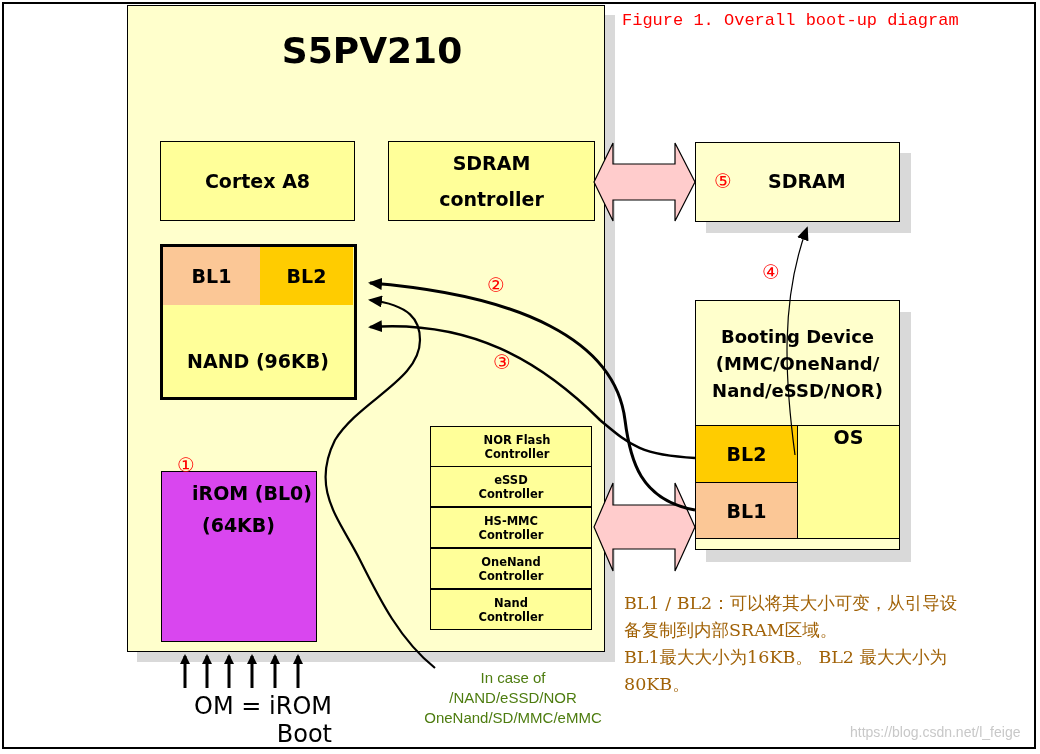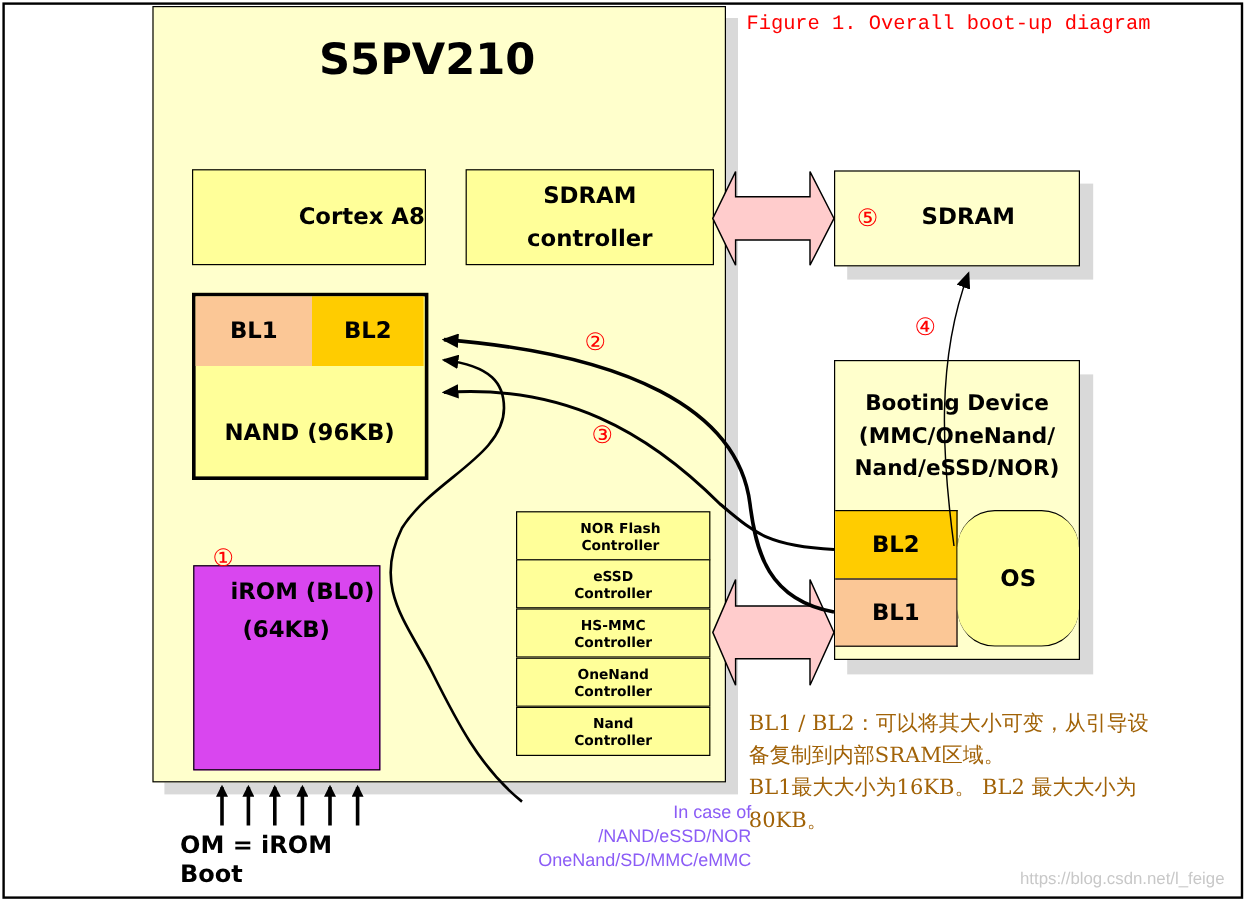--- a/index.html
+++ b/index.html
@@ -16,36 +16,36 @@
   .sram { left:160px; top:244px; width:197px; height:156px; border:3.5px solid #000; background:#ffff99; }
   .sram-bl1 { left:0; top:0; width:97px; height:58px; background:#fbc796; display:flex; align-items:center; justify-content:center; font-weight:bold; font-size:19px; }
   .sram-bl2 { left:97px; top:0; width:93px; height:58px; background:#ffcc00; display:flex; align-items:center; justify-content:center; font-weight:bold; font-size:19px; }
   .sram-label { left:0; top:102px; width:190px; text-align:center; font-weight:bold; font-size:19px; line-height:24px; }
   .ctrl { left:430px; width:162px; height:41px; background:#ffff99; border:1.5px solid #000; font-weight:bold;
           font-size:11.5px; line-height:14px; text-align:center; display:flex; align-items:center; justify-content:center; }
   .cn-note { left:624px; top:590px; width:400px; font-family:"DejaVu Serif", serif; font-size:17.5px; line-height:27px; color:#a16207; }
   .fig-title { left:622px; top:11px; font-family:"Liberation Mono", monospace; font-size:17px; color:#ff0000; }
   .circ { font-size:20px; color:#ff0000; font-family:"DejaVu Sans", sans-serif; }
   .watermark { left:850px; top:724px; font-family:"Liberation Sans", sans-serif; font-size:14px; color:#c8c8c8; }
-  .incase { left:400px; top:668px; width:226px; text-align:right; font-family:"Liberation Sans", sans-serif; font-size:15px; line-height:20px; color:#8b5cf6; }
-  .om { left:150px; top:692px; width:182px; text-align:left; font-weight:bold; font-size:20px; }
+  .incase { left:400px; top:668px; width:226px; text-align:center; font-family:"Liberation Sans", sans-serif; font-size:15px; line-height:20px; color:#4d7c0f; }
+  .om { left:150px; top:692px; width:182px; text-align:right; font-weight:normal; font-size:24px; }
   svg.overlay { position:absolute; left:0; top:0; }
 </style>
 </head>
 <body>
 
 <div class="frame"></div>
 
 <div class="abs fig-title">Figure 1. Overall boot-up diagram</div>
 
 <div class="shadow" style="left:137px; top:15px; width:478px; height:647px;"></div>
 <div class="abs chip"></div>
-<div class="abs chip-title" style="left:111px; width:490px;">S5PV210</div>
+<div class="abs chip-title" style="left:127px; width:490px;">S5PV210</div>
 
-<div class="abs blk" style="left:160px; top:141px; width:195px; height:80px;justify-content:flex-end;">
+<div class="abs blk" style="left:160px; top:141px; width:195px; height:80px;">
   <span>Cortex A8</span>
 </div>
 
 <div class="abs blk" style="left:388px; top:141px; width:207px; height:80px; flex-direction:column;">
   <span>SDRAM</span>
   <span>controller</span>
 </div>
 
 <div class="abs sram">
   <div class="abs sram-bl1">
@@ -108,21 +108,21 @@
     <div>Booting Device</div>
     <div>(MMC/OneNand/</div>
     <div>Nand/eSSD/NOR)</div>
   </div>
   <div class="abs" style="left:0; top:124px; width:102px; height:57px; background:#ffcc00; border-top:1.5px solid #000; border-right:1.5px solid #000; display:flex; align-items:center; justify-content:center; font-weight:bold; font-size:19px;">
       <span>BL2</span>
     </div>
   <div class="abs" style="left:0; top:181px; width:102px; height:57px; background:#fbc796; border-top:1.5px solid #000; border-right:1.5px solid #000; border-bottom:1.5px solid #000; display:flex; align-items:center; justify-content:center; font-weight:bold; font-size:19px;">
       <span>BL1</span>
     </div>
-  <div class="abs" style="left:102px; top:124px; width:101px; height:114px; background:#ffff99; border-top:1.5px solid #000; border-bottom:1.5px solid #000; display:flex; align-items:center; justify-content:center; font-weight:bold; font-size:19px;border-radius:31px;">
+  <div class="abs" style="left:102px; top:124px; width:101px; height:114px; background:#ffff99; border-top:1.5px solid #000; border-bottom:1.5px solid #000; display:flex; align-items:flex-start; justify-content:center; font-weight:bold; font-size:19px;">
       <span>OS</span>
     </div>
 </div>
 
 <svg class="overlay" width="1040" height="754" viewBox="0 0 1040 754">
   <defs>
     <marker id="ah" markerWidth="10" markerHeight="10" refX="8" refY="5" orient="auto" markerUnits="userSpaceOnUse">
       <path d="M0,0 L10,5 L0,10 Z" fill="#000"></path>
     </marker>
     <marker id="ahs" markerWidth="14" markerHeight="12" refX="12" refY="6" orient="auto" markerUnits="userSpaceOnUse">

